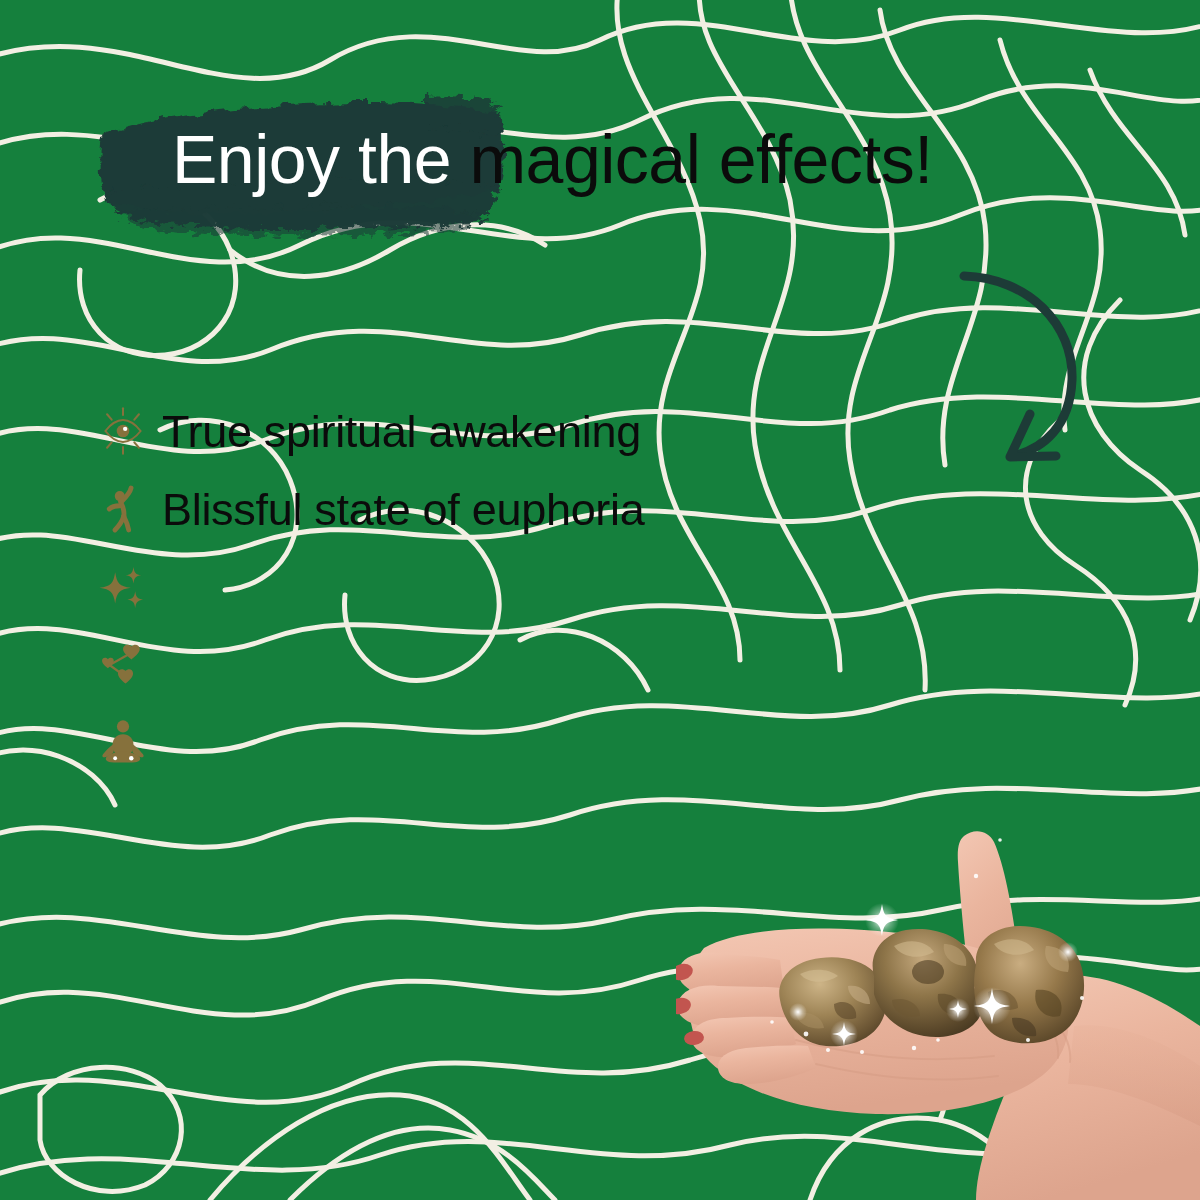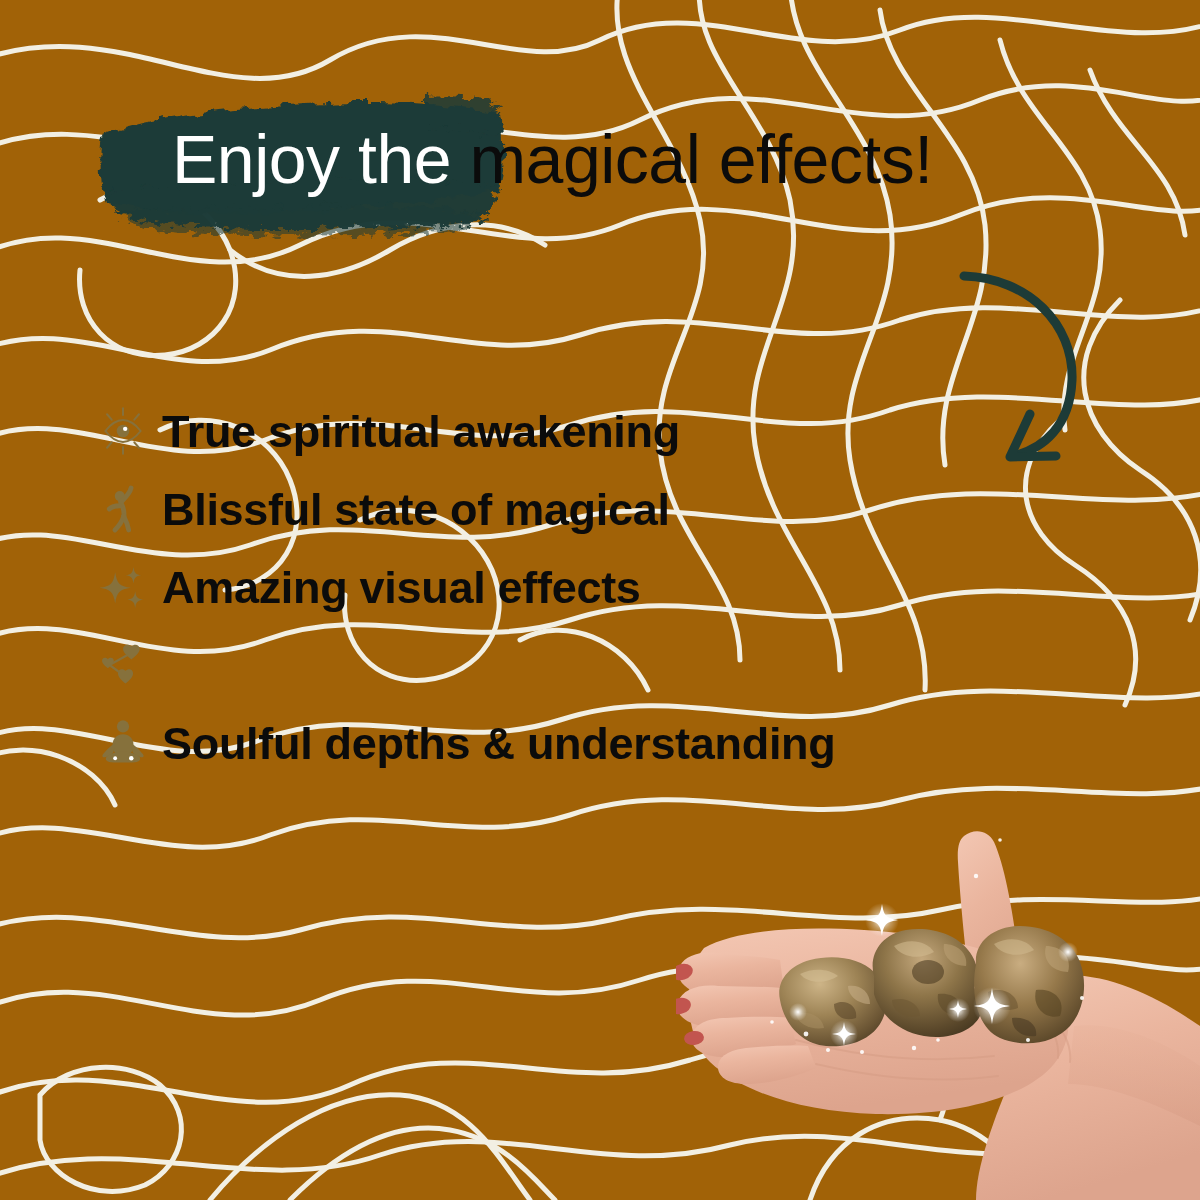--- a/index.html
+++ b/index.html
@@ -5,21 +5,21 @@
   * { margin:0; padding:0; box-sizing:border-box; }
   html, body {
     width:1200px; height:1200px;
     background:#ffffff;
     font-family:"Liberation Sans", sans-serif;
     overflow:hidden;
   }
   #stage {
     position:relative;
     width:1200px; height:1200px;
-    background:#a16207;
+    background:#15803d;
     overflow:hidden;
   }
 
   
   #topo {
     position:absolute; inset:0;
     width:1200px; height:1200px;
     pointer-events:none;
   }
 
@@ -68,21 +68,21 @@
   .benefit-icon {
     flex:0 0 62px;
     width:62px; height:62px;
     display:flex;
     align-items:center;
     justify-content:center;
   }
   .benefit-icon svg { display:block; }
   .benefit-label {
     font-size:45px;
-    font-weight:700;
+    font-weight:400;
     color:#0b0b0b;
     letter-spacing:-0.3px;
     white-space:nowrap;
     line-height:1;
     padding-left:8px;
   }
 
   
   #hand-photo {
     position:absolute;
@@ -207,37 +207,36 @@
           </g>
           <g stroke="#86713c" stroke-width="6" stroke-linecap="round" stroke-linejoin="round" fill="none">
             <path d="M28 22 C31 28, 33 34, 32 40"></path>
             <path d="M29 22 C34 17, 40 10, 41 5"></path>
             <path d="M27 27 C22 27, 17 28, 14 31"></path>
             <path d="M32 40 C30 46, 26 52, 21 57"></path>
             <path d="M32 40 C35 46, 37 51, 38 57"></path>
           </g>
         </svg>
       </span>
-      <span class="benefit-label">Blissful state of magical</span>
+      <span class="benefit-label">Blissful state of euphoria</span>
     </div>
 
     <div class="benefit-row">
       <span class="benefit-icon">
         <svg viewBox="0 0 62 62" width="54" height="54" fill="none" xmlns="http://www.w3.org/2000/svg">
           <g fill="#86713c">
             <path d="M22 14 C24 27, 27 30, 40 32 C27 34, 24 37, 22 50
                      C20 37, 17 34, 4 32 C17 30, 20 27, 22 14 Z"></path>
             <path d="M43 8 C44 15, 45.5 16.5, 52 17.5 C45.5 18.5, 44 20, 43 27
                      C42 20, 40.5 18.5, 34 17.5 C40.5 16.5, 42 15, 43 8 Z"></path>
             <path d="M45 36 C46 43, 47.5 44.5, 54 45.5 C47.5 46.5, 46 48, 45 55
                      C44 48, 42.5 46.5, 36 45.5 C42.5 44.5, 44 43, 45 36 Z"></path>
           </g>
         </svg>
       </span>
-      <span class="benefit-label">Amazing visual effects</span>
     </div>
 
 
     <div class="benefit-row">
       <span class="benefit-icon">
         <svg viewBox="0 0 62 62" width="52" height="52" fill="none" xmlns="http://www.w3.org/2000/svg">
           <g stroke="#86713c" stroke-width="2.6" fill="none">
             <path d="M15 31 L40 17"></path>
             <path d="M15 31 L34 45"></path>
           </g>
@@ -268,21 +267,20 @@
             <path d="M12 47 C16 43, 24 41, 31 41 C38 41, 46 43, 50 47
                      C52 49.5, 50 52.5, 45 53 C40 53.5, 36 53.5, 31 53.5
                      C26 53.5, 22 53.5, 17 53 C12 52.5, 10 49.5, 12 47 Z"></path>
           </g>
           <g fill="#ffffff">
             <circle cx="40.5" cy="48.5" r="2.6"></circle>
             <circle cx="22" cy="48.5" r="2.2"></circle>
           </g>
         </svg>
       </span>
-      <span class="benefit-label">Soulful depths &amp; understanding</span>
     </div>
   </div>
 
   <svg id="hand-photo" viewBox="0 0 524 374" fill="none" xmlns="http://www.w3.org/2000/svg">
     <defs>
       <linearGradient id="skin" x1="0" y1="0" x2="0.3" y2="1">
         <stop offset="0%" stop-color="#f3c7b3"></stop>
         <stop offset="45%" stop-color="#eab59e"></stop>
         <stop offset="100%" stop-color="#dda48d"></stop>
       </linearGradient>

